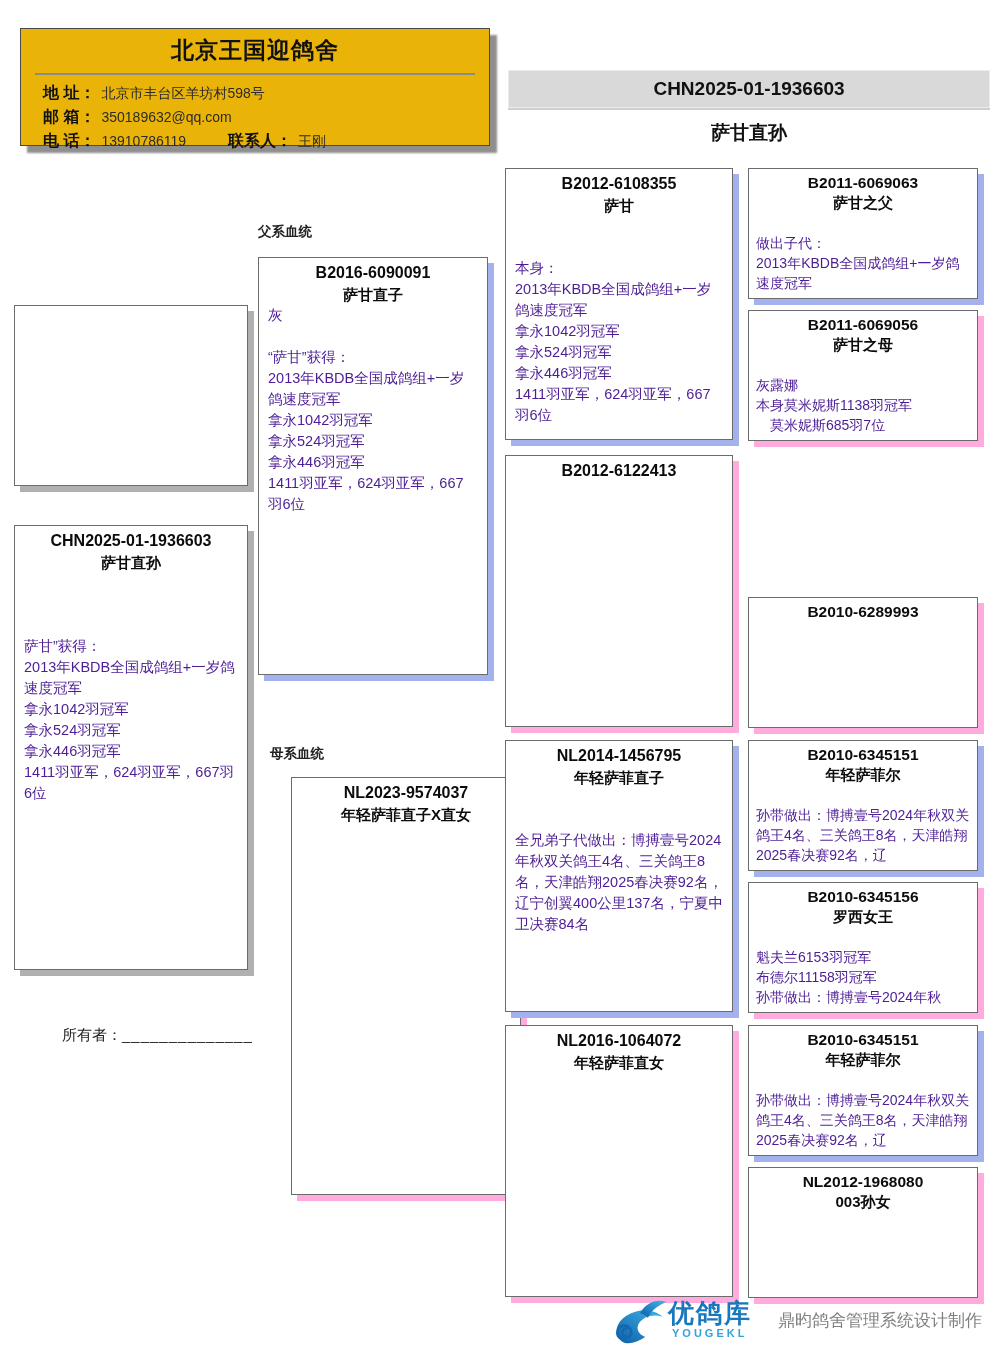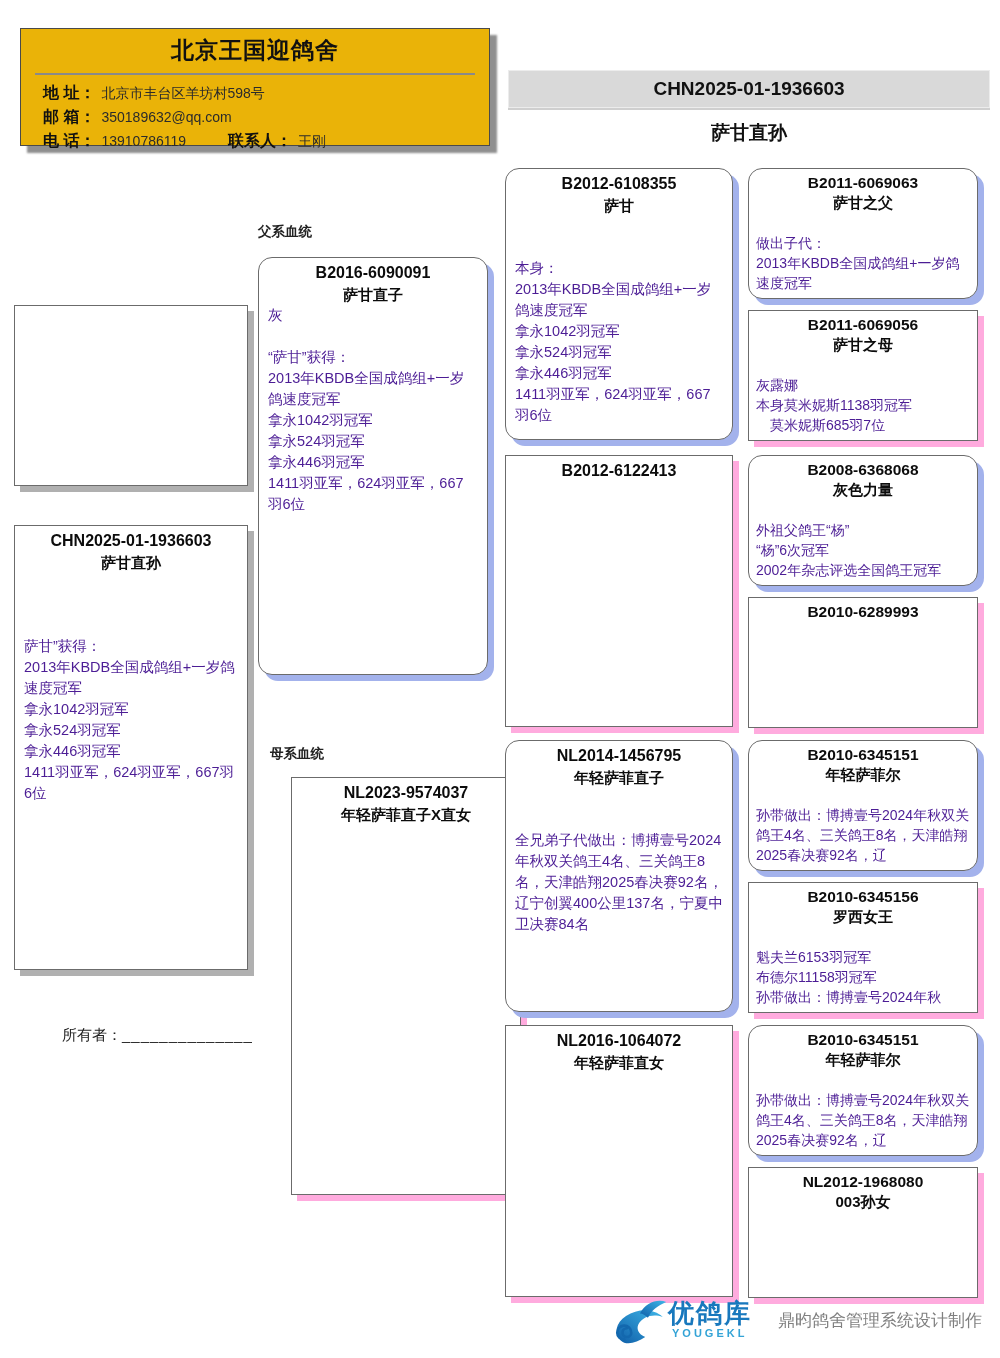--- a/index.html
+++ b/index.html
@@ -19,21 +19,21 @@
 
   
   .title-bar { position:absolute; left:508px; top:70px; width:482px; height:38px;
     background:var(--title-bar-bg,#d9d9d9); border:1px solid #ececec; box-shadow:0 2px 0 #cfcfcf;
     text-align:center; line-height:36px; font-size:19px; font-weight:bold; }
   .title-sub { position:absolute; left:508px; top:120px; width:482px; text-align:center;
     font-size:19px; font-weight:bold; }
 
   
   .pbox { position:absolute; background:#fff; border:1px solid #6b6b6b; overflow:hidden; }
-  .pbox.male    { box-shadow:6px 6px 0 var(--male-shadow,#a3b2ec);border-radius:14px; }
+  .pbox.male    { box-shadow:6px 6px 0 var(--male-shadow,#a3b2ec); }
   .pbox.female  { box-shadow:6px 6px 0 var(--female-shadow,#ffabde); }
   .pbox.neutral { box-shadow:6px 6px 0 var(--neutral-shadow,#b0b0b0); }
   .ring  { text-align:center; font-weight:bold; font-size:16px; line-height:22px; padding-top:4px; color:#0c0c0c; }
   .bname { text-align:center; font-weight:bold; font-size:15px; line-height:21px; color:#0c0c0c; }
   .bbody { font-size:14.5px; line-height:21px; color:#4c1d95; text-align:left;
     padding:0 9px; white-space:pre-line; }
   .gen3 .ring  { font-size:15.5px; line-height:21px; padding-top:3px; }
   .gen3 .bname { font-size:15px; line-height:20px; }
   .gen3 .bbody { font-size:14px; line-height:20px; padding:0 7px; }
 
@@ -146,28 +146,20 @@
 做出子代：
 2013年KBDB全国成鸽组+一岁鸽速度冠军</div>
   </div>
   <div class="pbox gen3 female" style="left:748px;top:310px;width:230px;height:131px;">
     <div class="ring">B2011-6069056</div>
     <div class="bname">萨甘之母</div>
     <div class="bbody">
 灰露娜
 本身莫米妮斯1138羽冠军
 　莫米妮斯685羽7位</div>
-  </div>
-  <div class="pbox gen3 male" style="left:748px;top:455px;width:230px;height:131px;">
-    <div class="ring">B2008-6368068</div>
-    <div class="bname">灰色力量</div>
-    <div class="bbody">
-外祖父鸽王“杨”
-“杨”6次冠军
-2002年杂志评选全国鸽王冠军</div>
   </div>
   <div class="pbox gen3 female" style="left:748px;top:597px;width:230px;height:131px;">
     <div class="ring">B2010-6289993</div>
     <div class="bname"></div>
   </div>
   <div class="pbox gen3 male" style="left:748px;top:740px;width:230px;height:131px;">
     <div class="ring">B2010-6345151</div>
     <div class="bname">年轻萨菲尔</div>
     <div class="bbody">
 孙带做出：博搏壹号2024年秋双关鸽王4名、三关鸽王8名，天津皓翔2025春决赛92名，辽</div>

